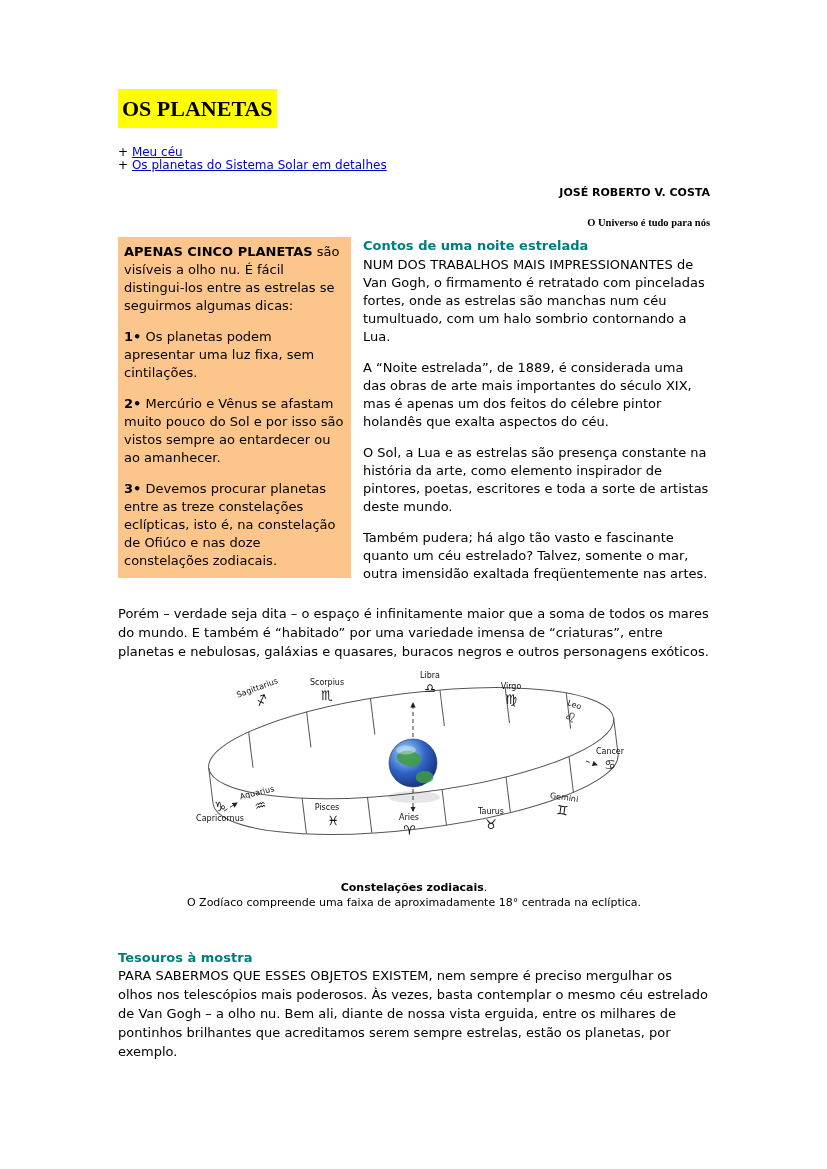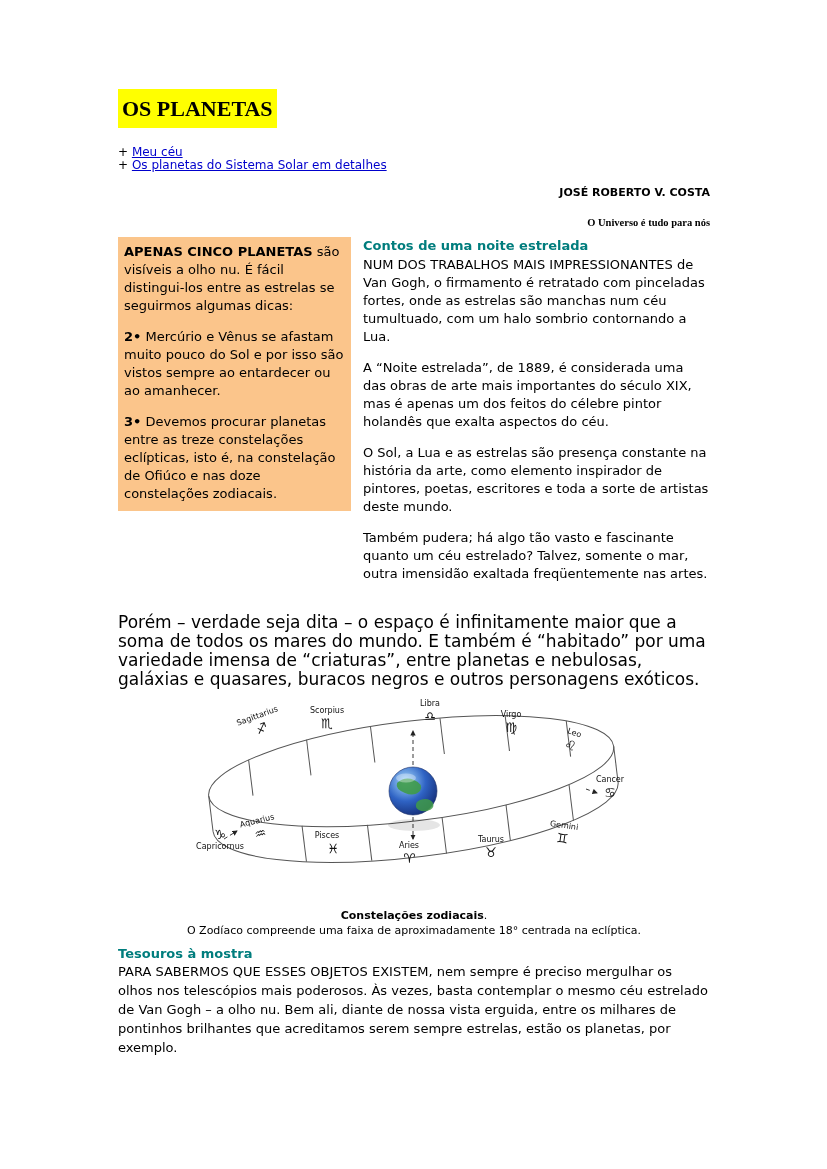--- a/index.html
+++ b/index.html
@@ -21,52 +21,53 @@
 
   .columns { display:flex; gap:12px; align-items:flex-start; }
   .box { width:233px; flex-shrink:0; background:#fbc58b; padding:6px 6px 8px 6px; font-size:13px; line-height:18px; }
   .box p { margin-bottom:13px; }
   .box p:last-child { margin-bottom:0; }
 
   .rcol { flex:1; font-size:13px; line-height:18px; }
   h2.teal { color:#007d7d; font-size:13px; font-weight:bold; margin-bottom:1px; }
   .rcol p { margin-bottom:13px; }
 
-  p.full { font-size:17px; line-height:19px; margin-top:17px; }
+  p.full { font-size:13px; line-height:19px; margin-top:8px; }
 
   .diagram { position:relative; width:440px; height:195px; margin:10px auto 0 auto; }
   .diagram svg { position:absolute; left:0; top:0; }
   .zl { position:absolute; display:flex; flex-direction:column; align-items:center; white-space:nowrap; }
   .zn { font-size:8px; line-height:10px; color:#111; }
   .zs { font-size:13px; line-height:15px; color:#111; }
 
   .caption { text-align:center; margin-top:14px; font-size:11px; line-height:15px; }
   .caption .cb { font-weight:bold; }
 
-  h2.teal.sec { margin-top:8px; margin-bottom:1px; }
+  h2.teal.sec { margin-top:40px; margin-bottom:1px; }
   p.closing { font-size:13px; line-height:19px; }
 </style>
 </head>
 <body>
 
 <div class="page">
 
   <h1 class="title"><span class="hl">OS PLANETAS</span></h1>
 
   <div class="links">
     <div><span>+ </span><a>Meu céu</a></div>
     <div><span>+ </span><a>Os planetas do Sistema Solar em detalhes</a></div>
   </div>
 
   <div class="author">JOSÉ ROBERTO V. COSTA</div>
   <div class="motto">O Universo é tudo para nós</div>
 
   <div class="columns">
     <div class="box">
       <p><b>APENAS CINCO PLANETAS</b><span> são visíveis a olho nu. É fácil distingui-los entre as estrelas se seguirmos algumas dicas:</span></p>
+      <p><b>1•</b><span> Os planetas podem apresentar uma luz fixa, sem cintilações.</span></p>
       <p><b>2•</b><span> Mercúrio e Vênus se afastam muito pouco do Sol e por isso são vistos sempre ao entardecer ou ao amanhecer.</span></p>
       <p><b>3•</b><span> Devemos procurar planetas entre as treze constelações eclípticas, isto é, na constelação de Ofiúco e nas doze constelações zodiacais.</span></p>
     </div>
     <div class="rcol">
       <h2 class="teal">Contos de uma noite estrelada</h2>
       <p>NUM DOS TRABALHOS MAIS IMPRESSIONANTES de Van Gogh, o firmamento é retratado com pinceladas fortes, onde as estrelas são manchas num céu tumultuado, com um halo sombrio contornando a Lua.</p>
       <p>A “Noite estrelada”, de 1889, é considerada uma das obras de arte mais importantes do século XIX, mas é apenas um dos feitos do célebre pintor holandês que exalta aspectos do céu.</p>
       <p>O Sol, a Lua e as estrelas são presença constante na história da arte, como elemento inspirador de pintores, poetas, escritores e toda a sorte de artistas deste mundo.</p>
       <p>Também pudera; há algo tão vasto e fascinante quanto um céu estrelado? Talvez, somente o mar, outra imensidão exaltada freqüentemente nas artes.</p>
     </div>

